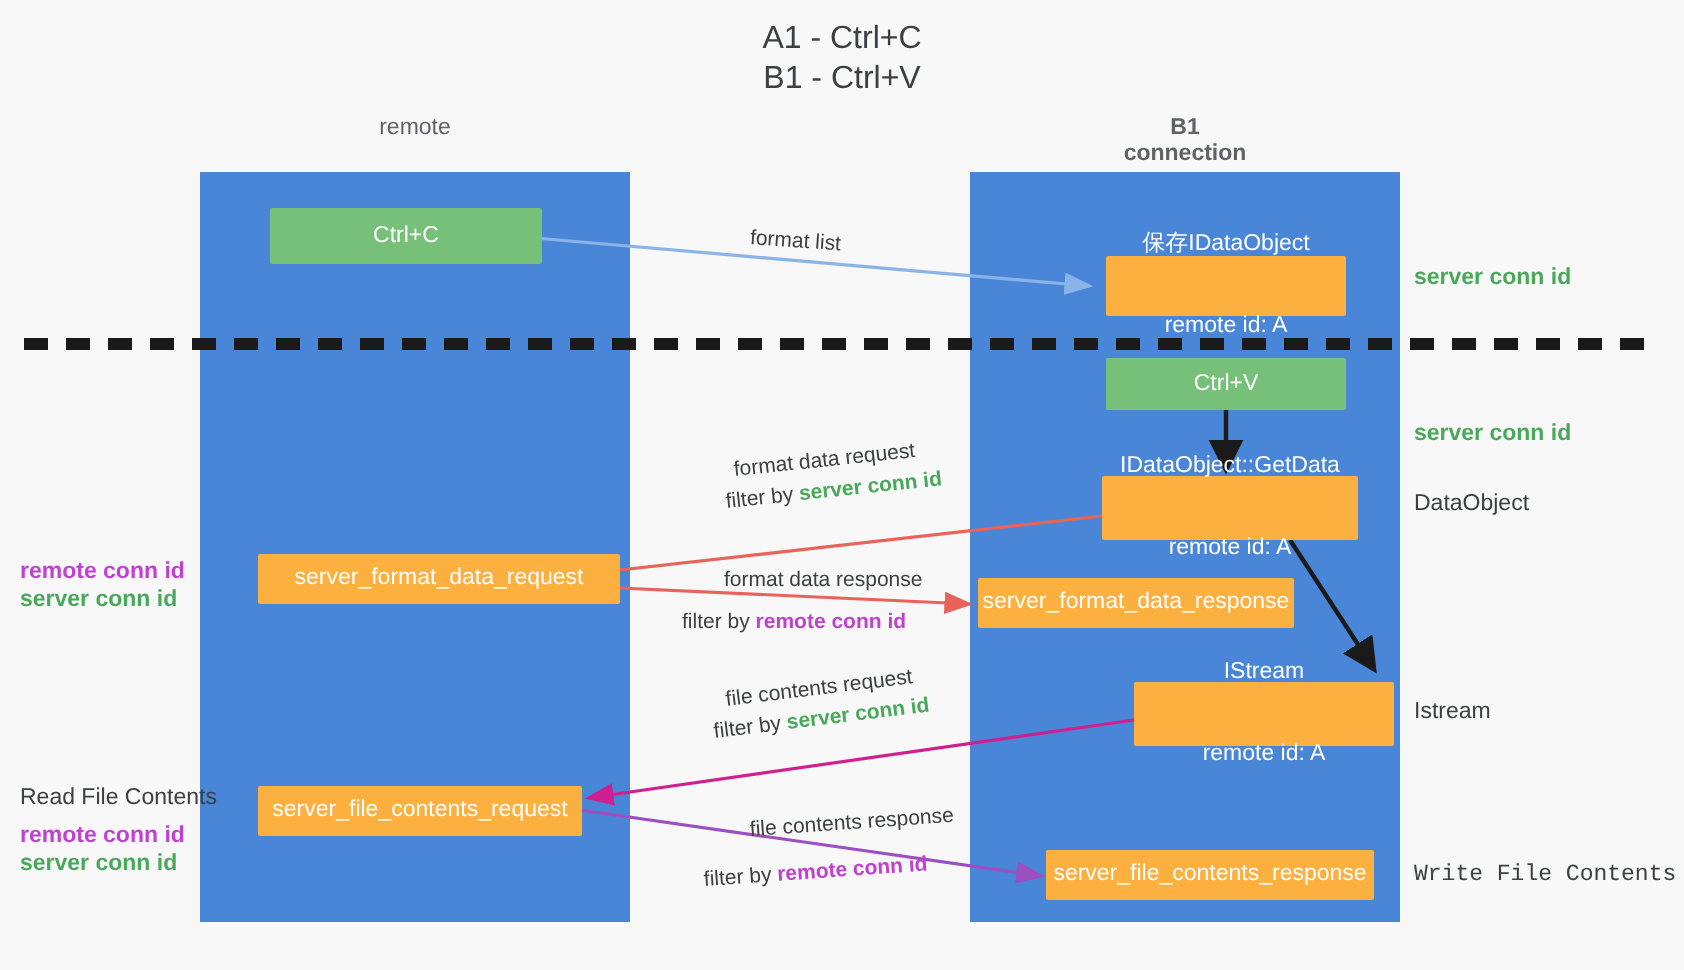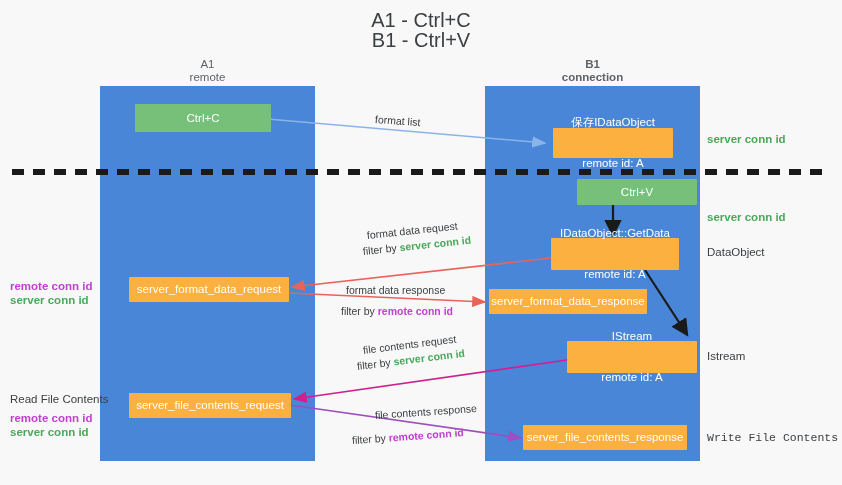--- a/index.html
+++ b/index.html
@@ -21,21 +21,21 @@
     width: 842px;
     height: 485px;
   }
   
   .title {
     position: absolute;
     left: 0;
     top: 10px;
     width: 842px;
     text-align: center;
-    font-size: 20px;
+    font-size: 16px;
     line-height: 20px;
     color: #3c4043;
     white-space: pre;
   }
   
   .lane-head {
     position: absolute;
     text-align: center;
     font-size: 11.5px;
     line-height: 13px;
@@ -104,21 +104,20 @@
 </style>
 </head>
 <body>
 
 <div id="stage">
 
   <div class="title">A1 - Ctrl+C
 B1 - Ctrl+V</div>
 
   <div class="lane-head" style="left:100px; top:58px; width:215px;">
-    <span class="ln1">A1</span>
     <span class="ln2">remote</span>
   </div>
   <div class="lane-head" style="left:485px; top:58px; width:215px;font-weight:bold;">
     <span class="ln1">B1</span>
     <span class="ln2">connection</span>
   </div>
 
   <div class="lane" id="lane-a1"></div>
   <div class="lane" id="lane-b1"></div>
 
@@ -160,35 +159,35 @@
 
   <div class="node green" style="left:135px; top:104px; width:136px; height:28px;">
     <span class="l1">Ctrl+C</span>
   </div>
 
   <div class="node orange" style="left:553px; top:128px; width:120px; height:30px;">
     <span class="l1">保存IDataObject</span>
     <span class="l2">remote id: A</span>
   </div>
 
-  <div class="node green" style="left:553px; top:179px; width:120px; height:26px;margin-left:24px;">
+  <div class="node green" style="left:553px; top:179px; width:120px; height:26px;">
     <span class="l1">Ctrl+V</span>
   </div>
 
   <div class="node orange" style="left:551px; top:238px; width:128px; height:32px;">
     <span class="l1">IDataObject::GetData</span>
     <span class="l2">remote id: A</span>
   </div>
 
   <div class="node orange" style="left:567px; top:341px; width:130px; height:32px;">
     <span class="l1">IStream</span>
     <span class="l2">remote id: A</span>
   </div>
 
-  <div class="node orange" style="left:129px; top:277px; width:160px; height:25px;">
+  <div class="node orange" style="left:129px; top:277px; width:181px; height:25px;">
     <span class="l1">server_format_data_request</span>
   </div>
 
   <div class="node orange" style="left:489px; top:289px; width:158px; height:25px;">
     <span class="l1">server_format_data_response</span>
   </div>
 
   <div class="node orange" style="left:523px; top:425px; width:164px; height:25px;">
     <span class="l1">server_file_contents_response</span>
   </div>
@@ -214,21 +213,21 @@
   <div class="anno c-purple" style="left:10px; top:411px;">remote conn id</div>
   <div class="anno c-green" style="left:10px; top:425px;">server conn id</div>
 
   <div class="cap rot" style="left:375px; top:113px; transform:rotate(4deg);">format list</div>
 
   <div class="cap rot" style="left:367px; top:229px; transform:rotate(-6deg);">format data request</div>
   <div class="cap rot" style="left:363px; top:245px; transform:rotate(-6deg);">
     <span>filter by </span><b class="c-green">server conn id</b>
   </div>
 
-  <div class="cap" style="left:346px; top:284px;">format data response</div>
+  <div class="cap" style="left:362px; top:284px;">format data response</div>
   <div class="cap" style="left:341px; top:305px;">
     <span>filter by </span><b class="c-purple">remote conn id</b>
   </div>
 
   <div class="cap rot" style="left:363px; top:344px; transform:rotate(-7deg);">file contents request</div>
   <div class="cap rot" style="left:357px; top:360px; transform:rotate(-7deg);">
     <span>filter by </span><b class="c-green">server conn id</b>
   </div>
 
   <div class="cap rot" style="left:375px; top:409px; transform:rotate(-4deg);">file contents response</div>

